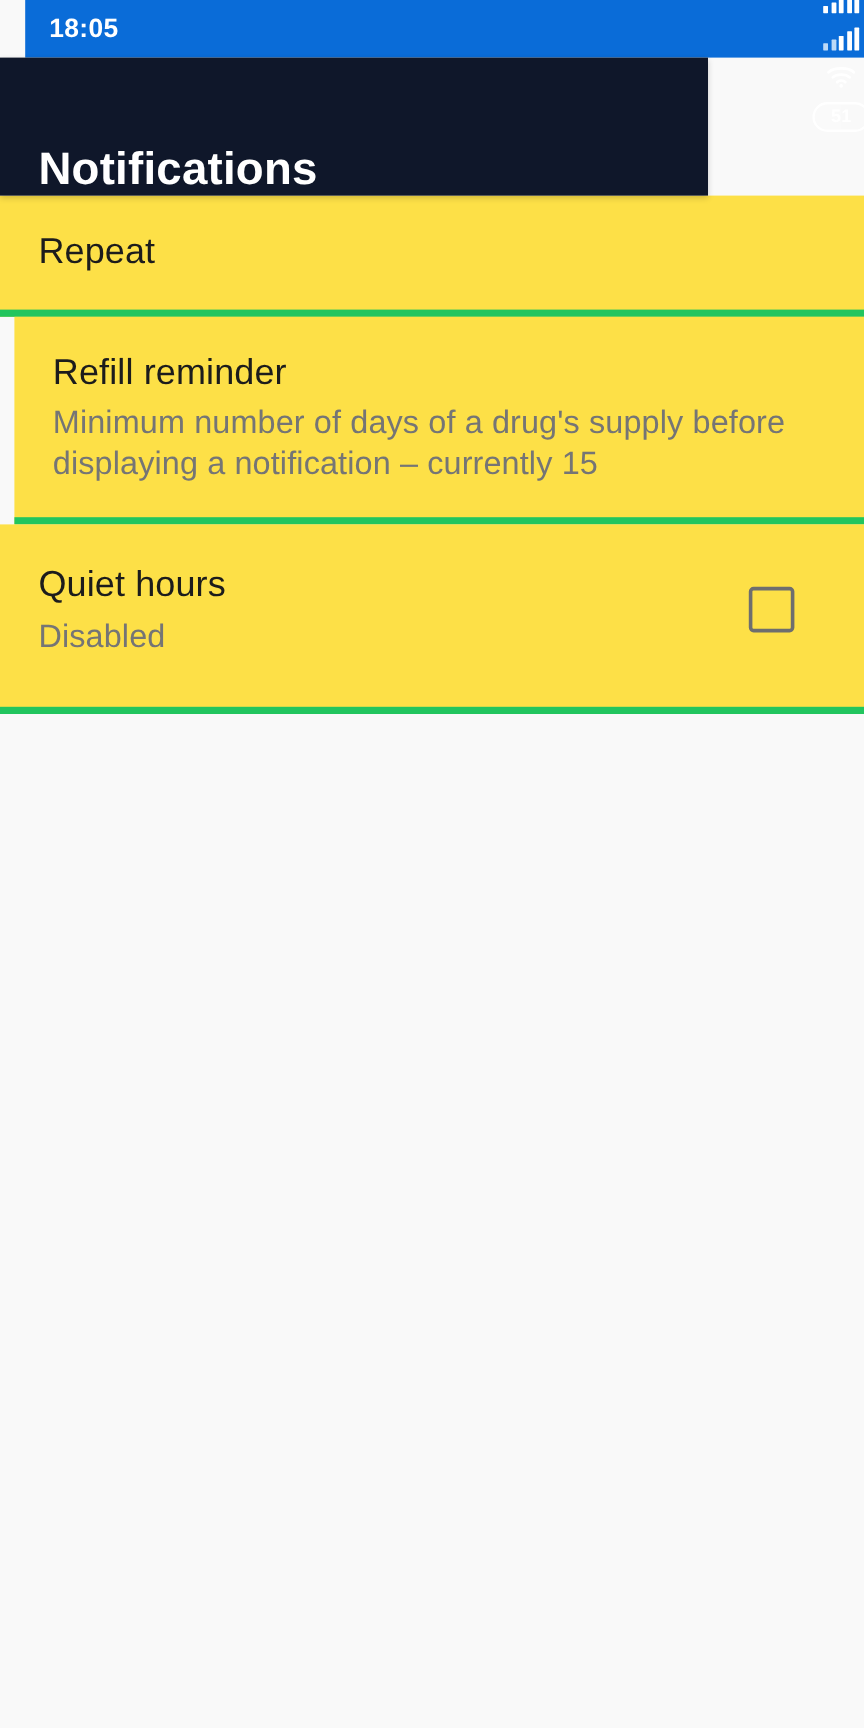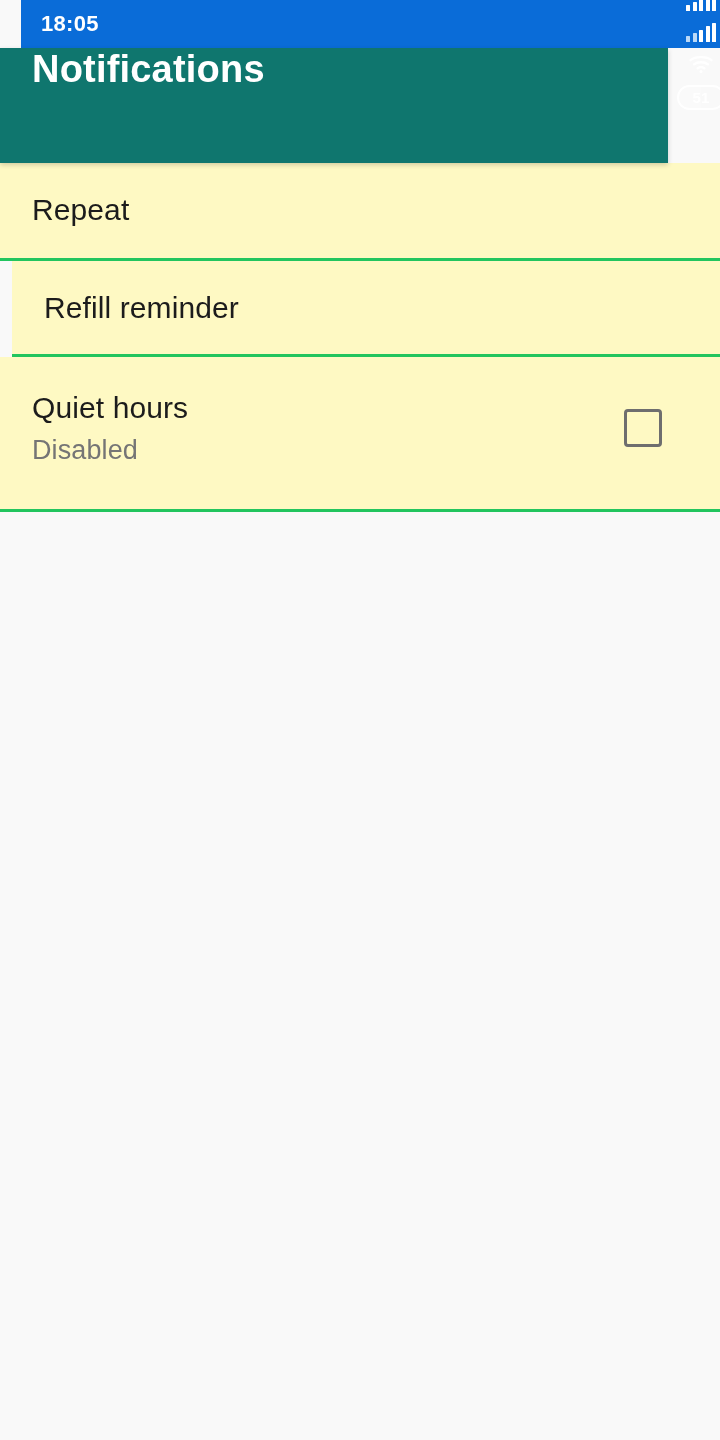--- a/index.html
+++ b/index.html
@@ -50,38 +50,38 @@
     position:absolute; left:0; top:0; bottom:0; width:51%;
     background:#ffffff; opacity:0.22;
   }
   .ic-battery .lvl {
     position:relative; color:#ffffff; font-size:15px; font-weight:bold;
     line-height:1; letter-spacing:0.2px;
   }
 
   
   .app-bar {
-    position:absolute; top:48px; left:0; width:668px; height:115px;
-    background:#0f766e;
-    display:flex; align-items:flex-start;
+    position:absolute; top:48px; left:0; width:590px; height:115px;
+    background:#0f172a;
+    display:flex; align-items:flex-end;
     box-shadow:0 2px 5px rgba(0,0,0,0.18);
     z-index:2;
   }
   .app-bar-title {
     color:#ffffff; font-size:38px; font-weight:bold;
     margin-left:32px; letter-spacing:0.2px;
   }
 
   
   .list { position:absolute; top:163px; left:0; width:720px; background:#f9f9f9; }
   .row {
     position:relative; width:720px;
     padding:26px 32px 28px 32px;
-    background:#fef9c3;
-    border-bottom:3px solid #22c55e;
+    background:#fde047;
+    border-bottom:6px solid #22c55e;
     display:flex; align-items:center; justify-content:space-between;
   }
   .row-texts { flex:1 1 auto; min-width:0; }
   .row-title {
     color:#1c1c1c; font-size:30px; line-height:1.24;
     letter-spacing:0.1px;
   }
   .row-sub {
     color:#757575; font-size:27px; line-height:1.26;
     margin-top:6px; letter-spacing:0.1px;
@@ -165,20 +165,21 @@
 
     <div class="row row--repeat">
       <div class="row-texts">
         <div class="row-title">Repeat</div>
       </div>
     </div>
 
     <div class="row row--refill">
       <div class="row-texts">
         <div class="row-title">Refill reminder</div>
+        <div class="row-sub">Minimum number of days of a drug's supply before displaying a notification – currently 15</div>
       </div>
     </div>
 
     <div class="row row--quiet">
       <div class="row-texts">
         <div class="row-title">Quiet hours</div>
         <div class="row-sub">Disabled</div>
       </div>
       <div class="checkbox"></div>
     </div>

